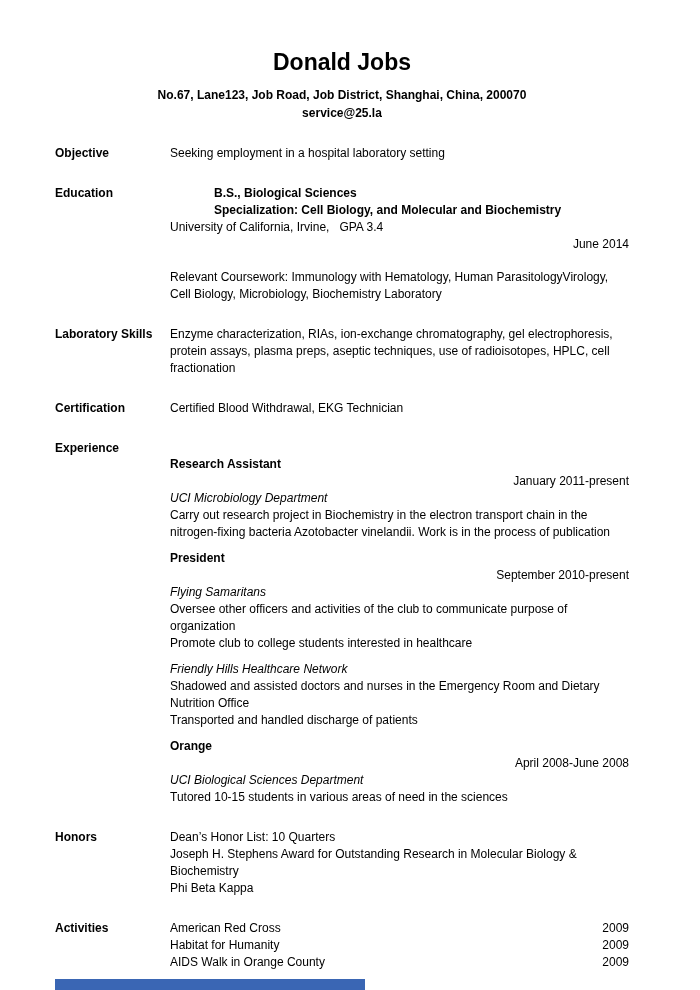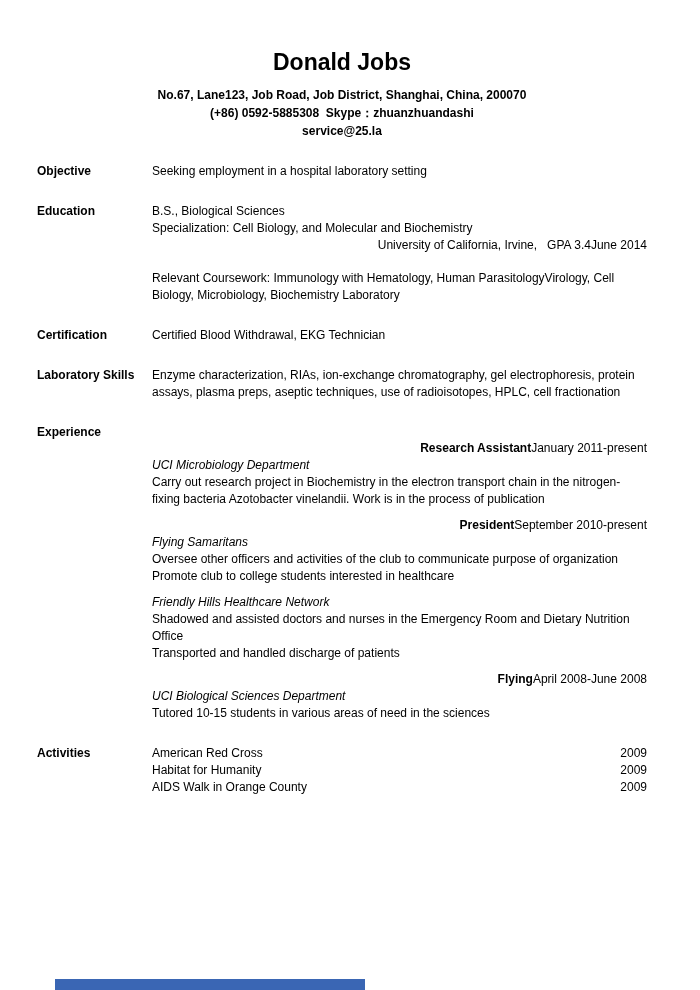--- a/index.html
+++ b/index.html
@@ -5,36 +5,36 @@
   * { margin: 0; padding: 0; box-sizing: border-box; }
   html, body { background: #ffffff; }
   body {
     width: 700px; height: 990px;
     font-family: "Liberation Sans", "DejaVu Sans", sans-serif;
     font-size: 12px; line-height: 17px;
     color: #000;
     position: relative;
     overflow: hidden;
   }
-  .page { width: 684px; height: 990px; padding: 0 37px; position: relative; }
+  .page { width: 684px; height: 990px; padding: 0 55px; position: relative; }
 
   
   .header { padding-top: 49px; text-align: center; }
   .name { font-size: 23px; line-height: 26px; font-weight: bold; margin-bottom: 11px; }
   .contact-line { line-height: 18px; white-space: pre-wrap; font-weight: bold; }
 
   
   .section { display: flex; margin-top: 23px; }
   .sec-label { width: 115px; flex: 0 0 115px; font-weight: bold; }
   .sec-content { flex: 1; min-width: 0; }
   .pre { white-space: pre-wrap; }
-  .bold { font-weight: normal; }
+  .bold { font-weight: bold; margin-left: 44px; }
   .italic { font-style: italic; }
 
-  .row-split { display: flex; justify-content: flex-end; }
+  .row-split { display: flex; justify-content: flex-end; flex-direction: column; }
   .date { white-space: nowrap; text-align: right; }
 
   .edu-coursework { margin-top: 16px; }
 
   .job { margin-top: 9px; }
   .job:first-child { margin-top: 16px; }
   .job-title { font-weight: bold; }
   .job-title--narrow { max-width: 80px; }
 
   .activity-row { display: flex; justify-content: space-between; }
@@ -47,21 +47,20 @@
   }
 </style>
 </head>
 <body>
 
 <div class="page">
 
   <div class="header">
     <div class="name">Donald Jobs</div>
     <div class="contact-line">No.67, Lane123, Job Road, Job District, Shanghai, China, 200070</div>
-    <div class="contact-line">(+86) 0592-5885308  Skype：zhuanzhuandashi</div>
     <div class="contact-line">service@25.la</div>
   </div>
 
   <div class="section">
     <div class="sec-label">Objective</div>
     <div class="sec-content">Seeking employment in a hospital laboratory setting</div>
   </div>
 
   <div class="section">
     <div class="sec-label">Education</div>
@@ -70,27 +69,27 @@
       <div class="bold">Specialization: Cell Biology, and Molecular and Biochemistry</div>
       <div class="row-split">
         <div class="pre">University of California, Irvine,   GPA 3.4</div>
         <div class="date">June 2014</div>
       </div>
       <div class="edu-coursework">Relevant Coursework: Immunology with Hematology, Human ParasitologyVirology, Cell Biology, Microbiology, Biochemistry Laboratory</div>
     </div>
   </div>
 
   <div class="section">
-    <div class="sec-label">Certification</div>
-    <div class="sec-content">Certified Blood Withdrawal, EKG Technician</div>
+    <div class="sec-label">Laboratory Skills</div>
+    <div class="sec-content">Enzyme characterization, RIAs, ion-exchange chromatography, gel electrophoresis, protein assays, plasma preps, aseptic techniques, use of radioisotopes, HPLC, cell fractionation</div>
   </div>
 
   <div class="section">
-    <div class="sec-label">Laboratory Skills</div>
-    <div class="sec-content">Enzyme characterization, RIAs, ion-exchange chromatography, gel electrophoresis, protein assays, plasma preps, aseptic techniques, use of radioisotopes, HPLC, cell fractionation</div>
+    <div class="sec-label">Certification</div>
+    <div class="sec-content">Certified Blood Withdrawal, EKG Technician</div>
   </div>
 
   <div class="section">
     <div class="sec-label">Experience</div>
     <div class="sec-content">
 
       <div class="job">
         <div class="row-split">
           <div class="job-title">Research Assistant</div>
           <div class="date">January 2011-present</div>
@@ -110,30 +109,38 @@
       </div>
 
       <div class="job">
         <div class="italic">Friendly Hills Healthcare Network</div>
         <div>Shadowed and assisted doctors and nurses in the Emergency Room and Dietary Nutrition Office</div>
         <div>Transported and handled discharge of patients</div>
       </div>
 
       <div class="job">
         <div class="row-split">
-          <div class="job-title">Flying</div>
+          <div class="job-title">Orange</div>
           <div class="date">April 2008-June 2008</div>
         </div>
         <div class="italic">UCI Biological Sciences Department</div>
         <div>Tutored 10-15 students in various areas of need in the sciences</div>
       </div>
 
     </div>
   </div>
 
+  <div class="section">
+    <div class="sec-label">Honors</div>
+    <div class="sec-content">
+      <div>Dean’s Honor List: 10 Quarters</div>
+      <div>Joseph H. Stephens Award for Outstanding Research in Molecular Biology &amp; Biochemistry</div>
+      <div>Phi Beta Kappa</div>
+    </div>
+  </div>
 
   <div class="section">
     <div class="sec-label">Activities</div>
     <div class="sec-content">
       <div class="activity-row">
         <div>American Red Cross</div>
         <div class="date">2009</div>
       </div>
       <div class="activity-row">
         <div>Habitat for Humanity</div>

